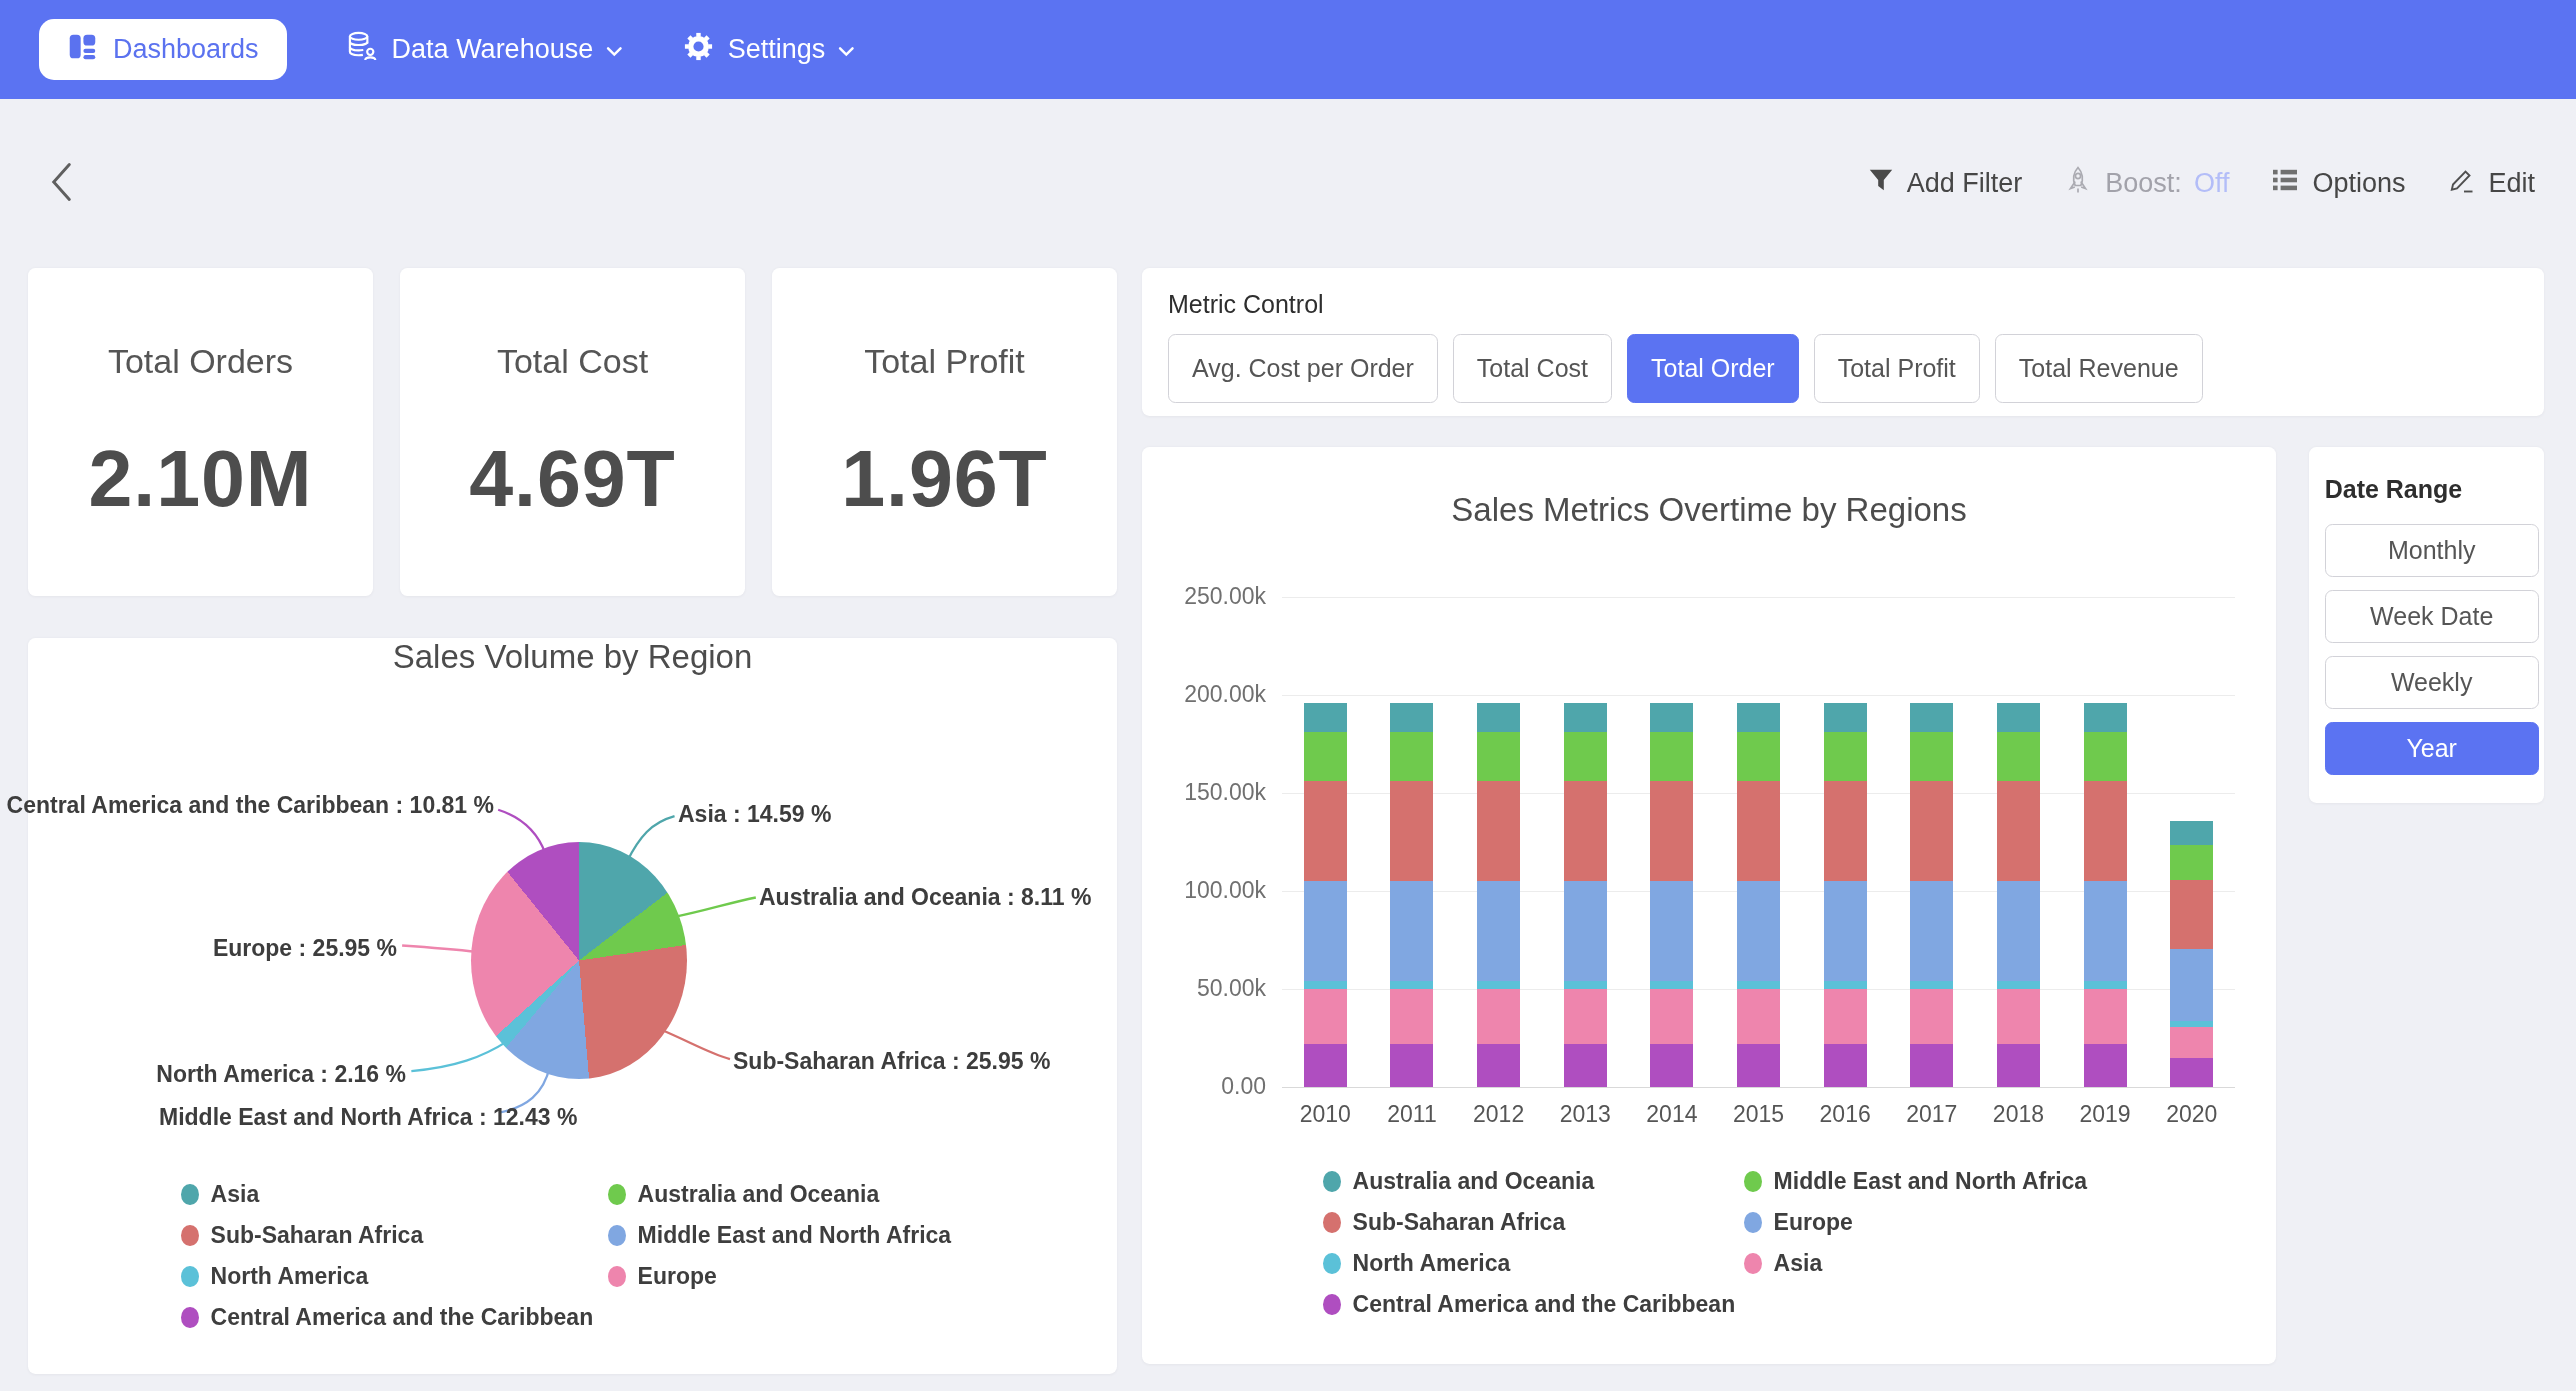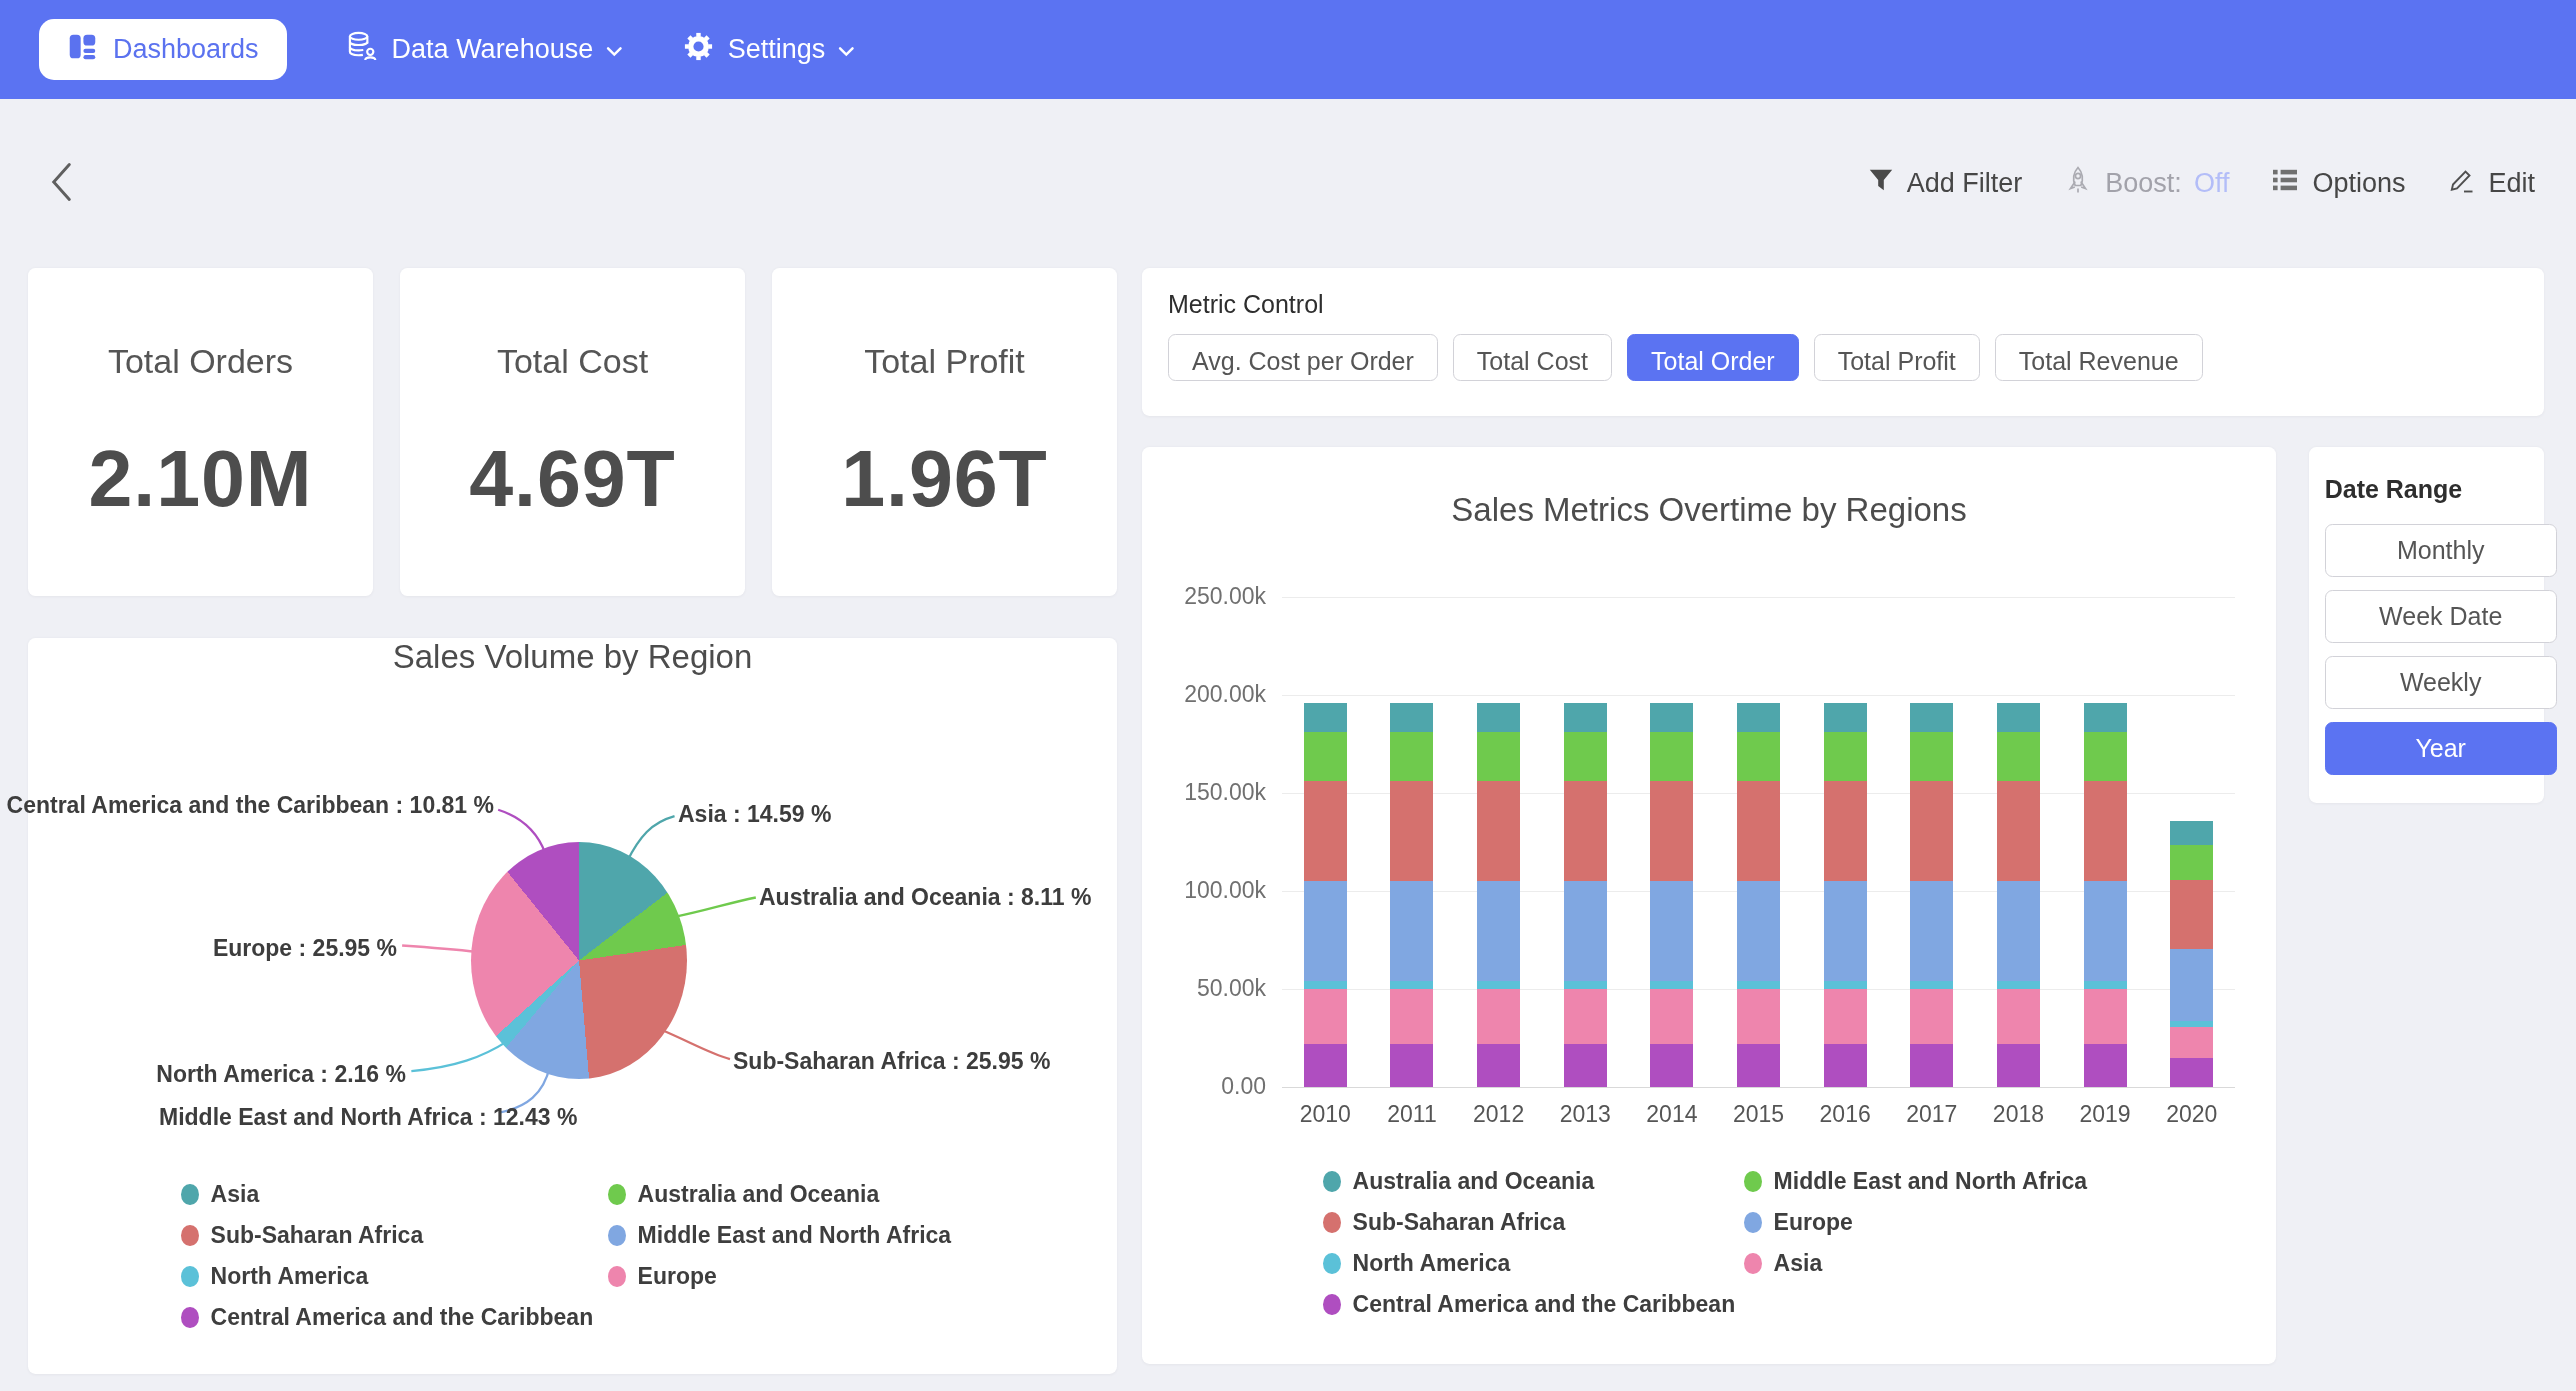--- a/index.html
+++ b/index.html
@@ -43,21 +43,21 @@
   .kpi-row { display:flex; gap:27px; }
   .kpi-card { width:414px; height:328px; display:flex; flex-direction:column; align-items:center; }
   .kpi-label { margin-top:74px; font-size:34px; color:#555; }
   .kpi-value { margin-top:52px; font-size:79px; font-weight:600; color:#4d4d4d; letter-spacing:0.9px; }
   
   .metric-card { height:148px; padding:22px 26px; }
   .metric-label { font-size:25px; color:#2e2e2e; }
   .metric-buttons { display:flex; gap:15px; margin-top:15px; }
   .metric-btn, .range-btn {
     font-family:inherit; font-size:25px; color:#555; background:#fff;
-    border:1.8px solid #d2d2d8; border-radius:7.4px; height:47px; padding:12px 23px; cursor:pointer;
+    border:1.8px solid #d2d2d8; border-radius:7.4px; height:69px; padding:12px 23px; cursor:pointer;
   }
   .metric-btn.selected, .range-btn.selected { background:#5b73f2; border-color:#5b73f2; color:#ffffff; }
   
   .charts-row { display:flex; gap:33px; margin-top:30.5px; }
   .bar-card { width:1134px; height:917px; position:relative; flex:none; }
   .chart-title { text-align:center; font-size:33px; color:#4c4c4c; }
   .bar-card .chart-title { margin-top:44px; }
   .bar-yaxis { position:absolute; left:0; top:150px; width:124px; }
   .y-tick { position:absolute; right:0; width:124px; text-align:right; font-size:23px; color:#707070; }
   .plot { position:absolute; left:140px; top:150px; width:953px; height:490px; }
@@ -70,21 +70,21 @@
   .xlabels { position:absolute; left:140px; top:654px; width:953px; display:flex; }
   .x-tick { width:87px; text-align:center; font-size:23px; color:#555; }
   
   .legend-col { position:absolute; display:flex; flex-direction:column; gap:14px; }
   .legend-item { display:flex; align-items:center; gap:12px; font-size:23px; font-weight:bold; color:#3e3e3e; white-space:nowrap; }
   .legend-dot { width:17.6px; height:21px; border-radius:50%; flex:none; }
   
   .date-card { width:235px; height:356px; padding:28px 15px 0 15.7px; flex:none; }
   .range-label { font-size:25px; color:#2e2e2e;font-weight:bold; }
   .range-buttons { margin-top:20.3px; display:flex; flex-direction:column; gap:13px; }
-  .range-btn { width:232px; height:53px; padding:0; }
+  .range-btn { width:214px; height:53px; padding:0; }
   
   .pie-card { margin-top:31px; height:736px; position:relative; }
   .pie-card .chart-title { margin-top:42px; }
   .pie-area { position:absolute; inset:0; }
   .pie {
     position:absolute; left:443px; top:204px; width:216px; height:237px;
     border-radius:50%; cursor:pointer;
   }
   .pie-annotation { position:absolute; font-size:23px; font-weight:bold; color:#3d3d3d; white-space:nowrap; }
   .leader-svg { position:absolute; inset:0; pointer-events:none; }

